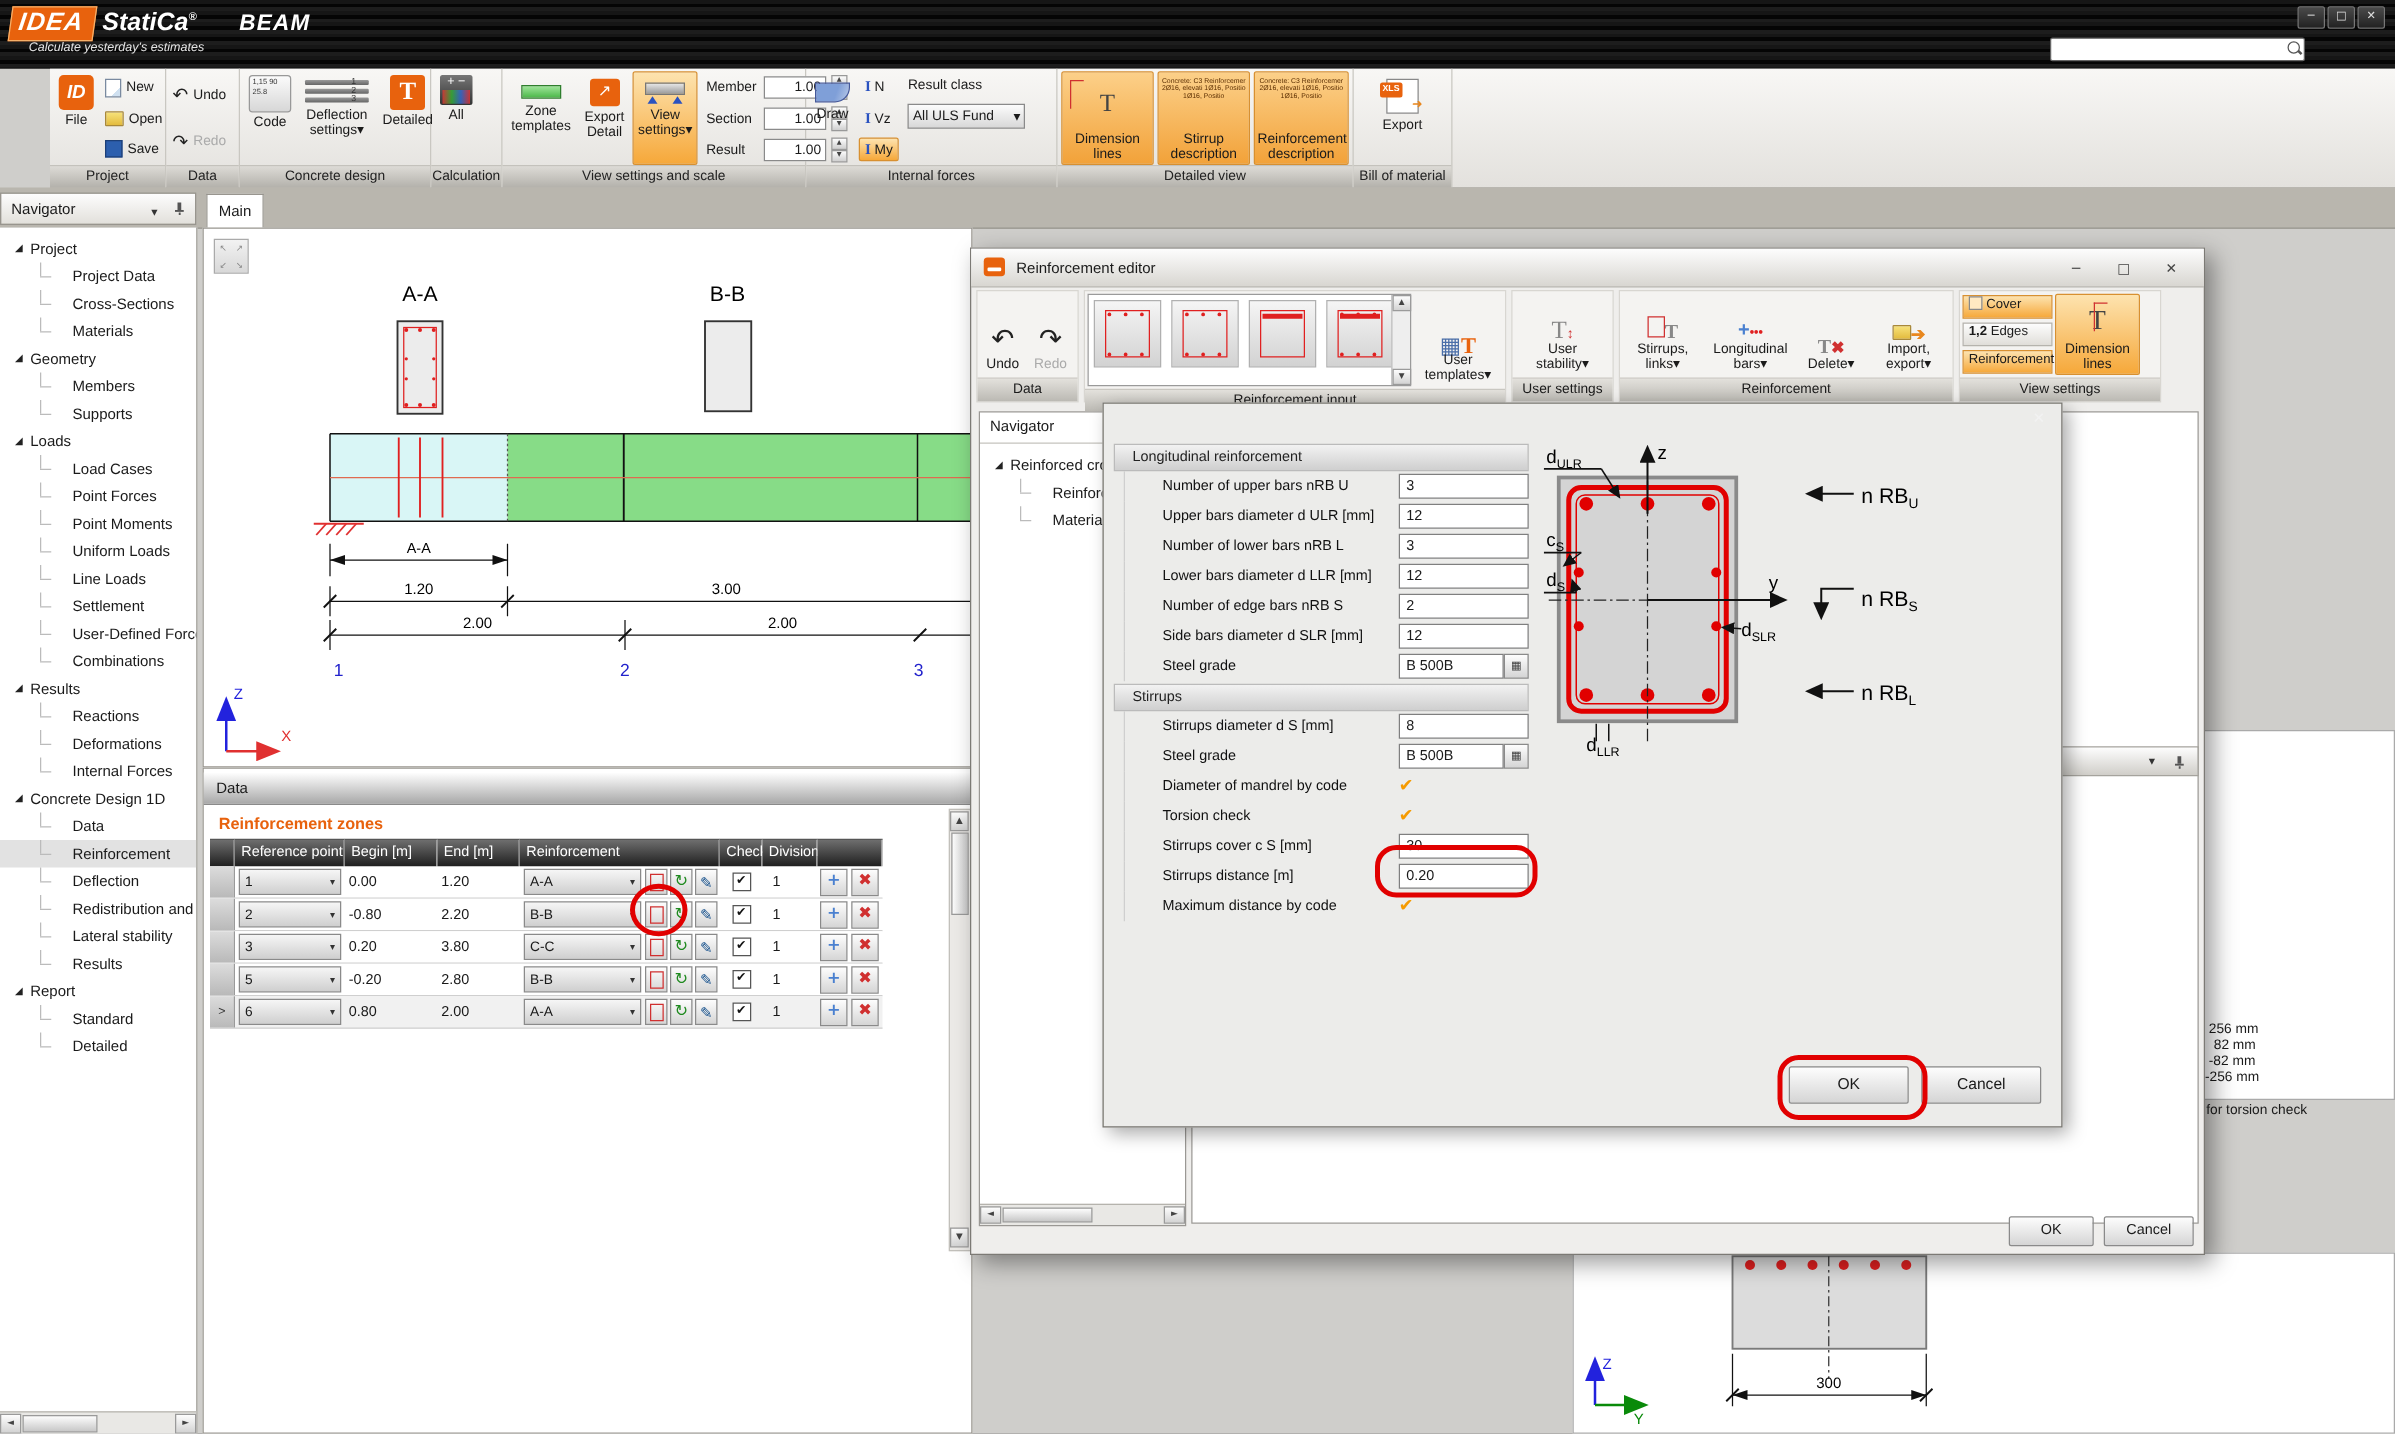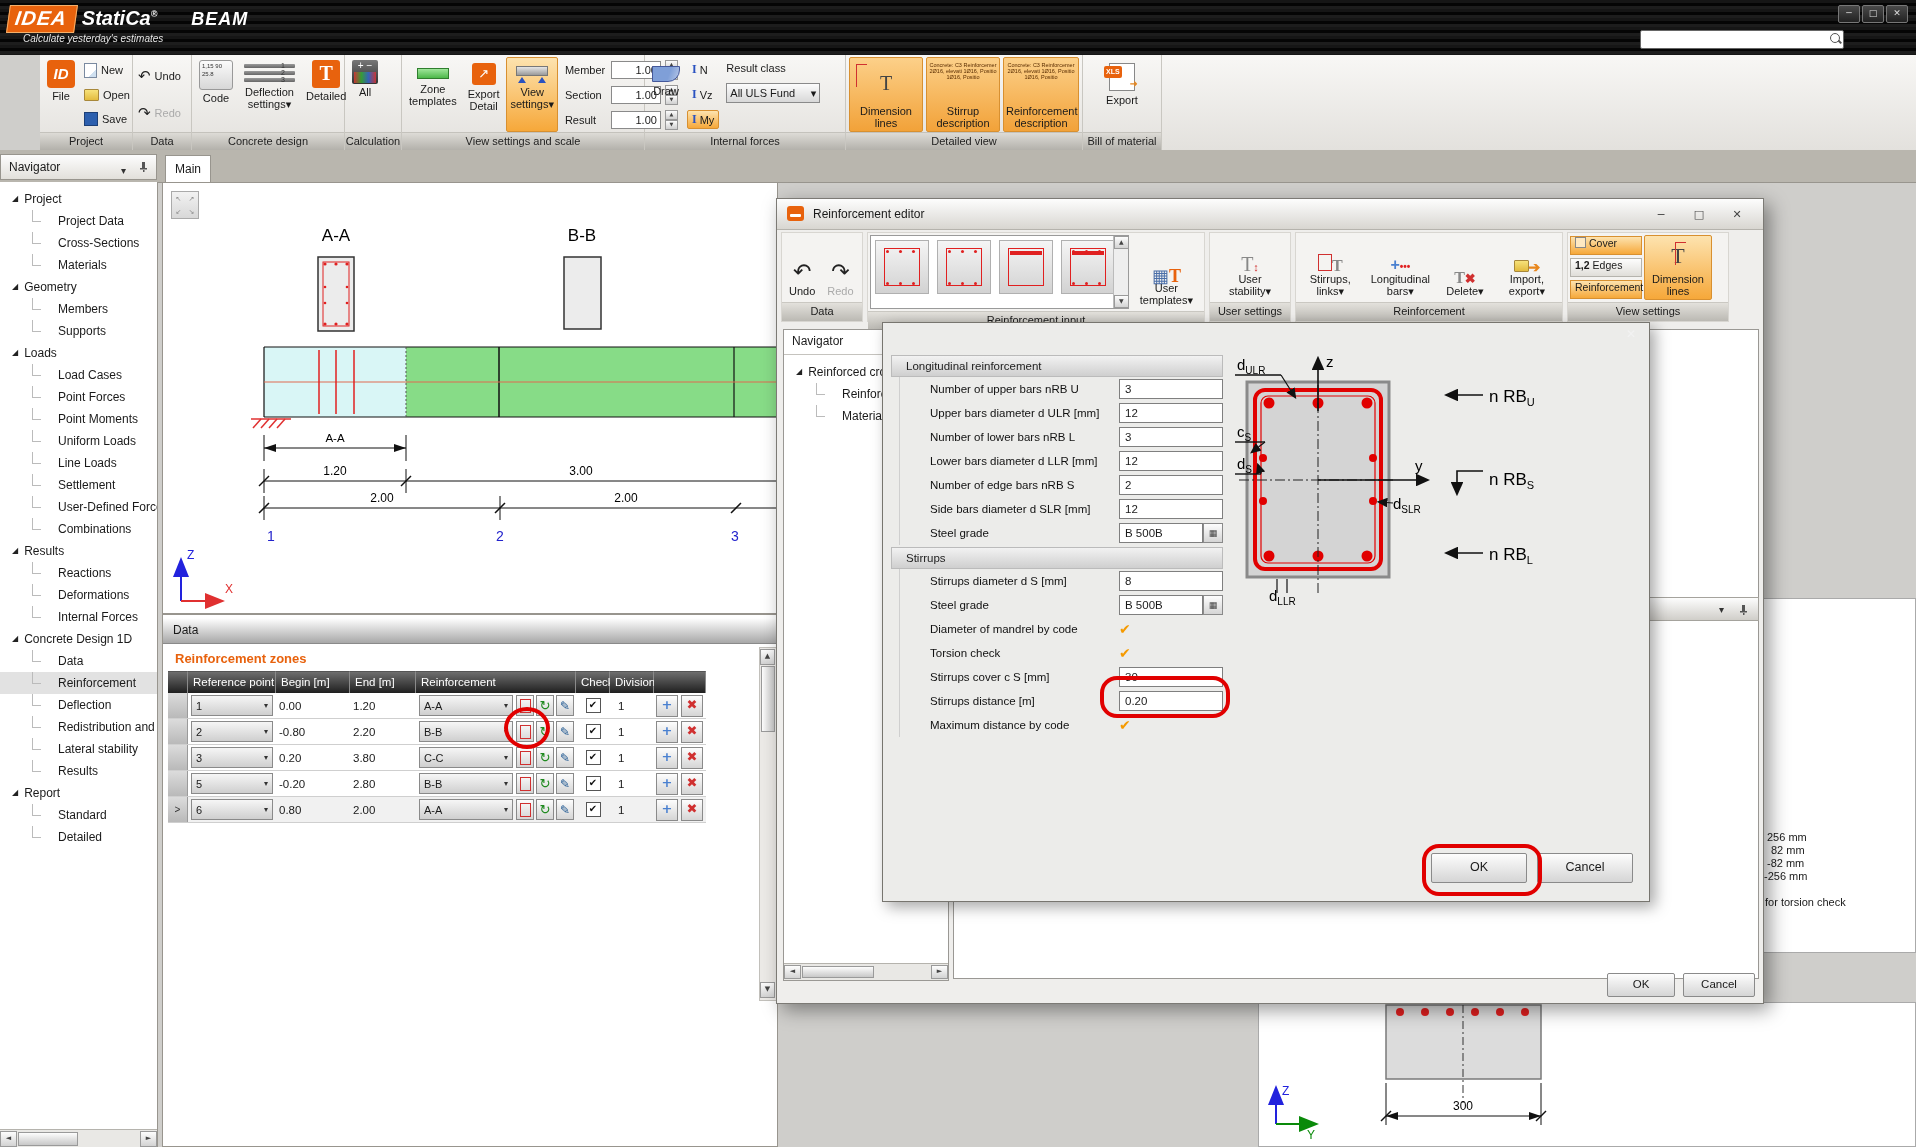--- a/index.html
+++ b/index.html
@@ -817,21 +817,21 @@
       <span class="scr-btn glyph" style="left:0;top:1px;width:13px;">▲</span>
       <span class="thumb"></span>
       <span class="scr-btn glyph" style="left:0;top:334px;width:13px;">▼</span>
     </div>
   </div>
 
   <div id="right-header">
     <span class="dd-arr glyph">▾</span>
     <span class="pin-icon"></span>
   </div>
-  <div class="rp-white" style="left:1762px;top:598px;width:154px;height:355px;">
+  <div class="rp-white" style="left:1762px;top:584px;width:154px;height:296px;">
     <div style="padding:232px 0 0 4px;">256 mm</div>
     <div style="padding:1px 0 0 8px;">82 mm</div>
     <div style="padding:1px 0 0 4px;">-82 mm</div>
     <div style="padding:1px 0 0 1px;">-256 mm</div>
     <div style="padding:14px 0 0 2px;">for torsion check</div>
   </div>
 
   <div id="bottom-panel">
     <svg width="656" height="143" viewBox="0 0 656 143">
       <defs>

